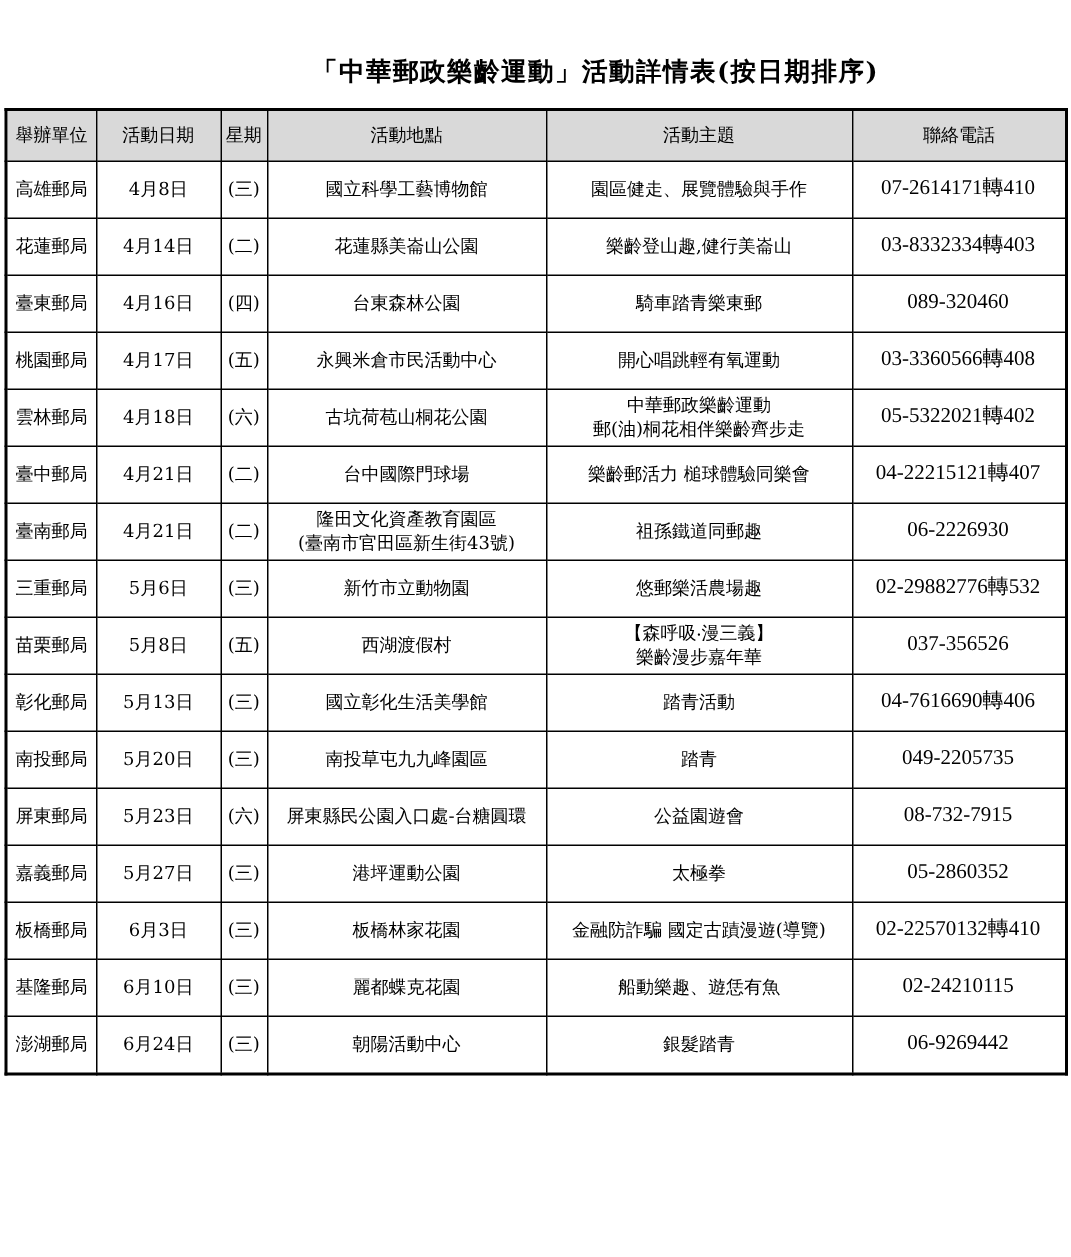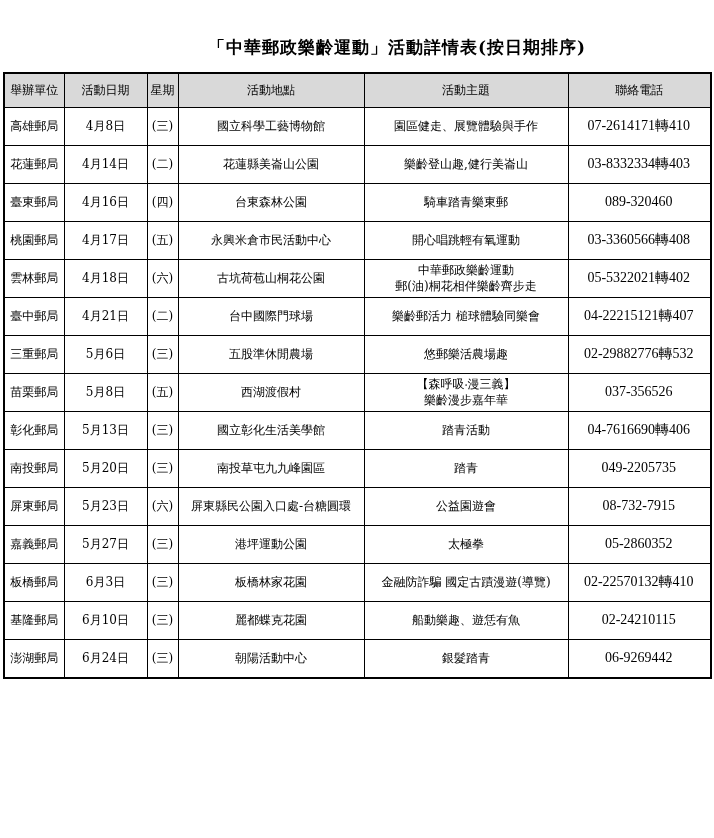--- a/index.html
+++ b/index.html
@@ -136,24 +136,33 @@
         </tr>
         <tr>
           <td>臺中郵局</td>
           <td>4月21日</td>
           <td>(二)</td>
           <td>台中國際門球場</td>
           <td>樂齡郵活力 槌球體驗同樂會</td>
           <td class="phone">04-22215121轉407</td>
         </tr>
         <tr>
+          <td>臺南郵局</td>
+          <td>4月21日</td>
+          <td>(二)</td>
+          <td>隆田文化資產教育園區
+(臺南市官田區新生街43號)</td>
+          <td>祖孫鐵道同郵趣</td>
+          <td class="phone">06-2226930</td>
+        </tr>
+        <tr>
           <td>三重郵局</td>
           <td>5月6日</td>
           <td>(三)</td>
-          <td>五股準休閒農場</td>
+          <td>新竹市立動物園</td>
           <td>悠郵樂活農場趣</td>
           <td class="phone">02-29882776轉532</td>
         </tr>
         <tr>
           <td>苗栗郵局</td>
           <td>5月8日</td>
           <td>(五)</td>
           <td>西湖渡假村</td>
           <td>【森呼吸‧漫三義】
 樂齡漫步嘉年華</td>

